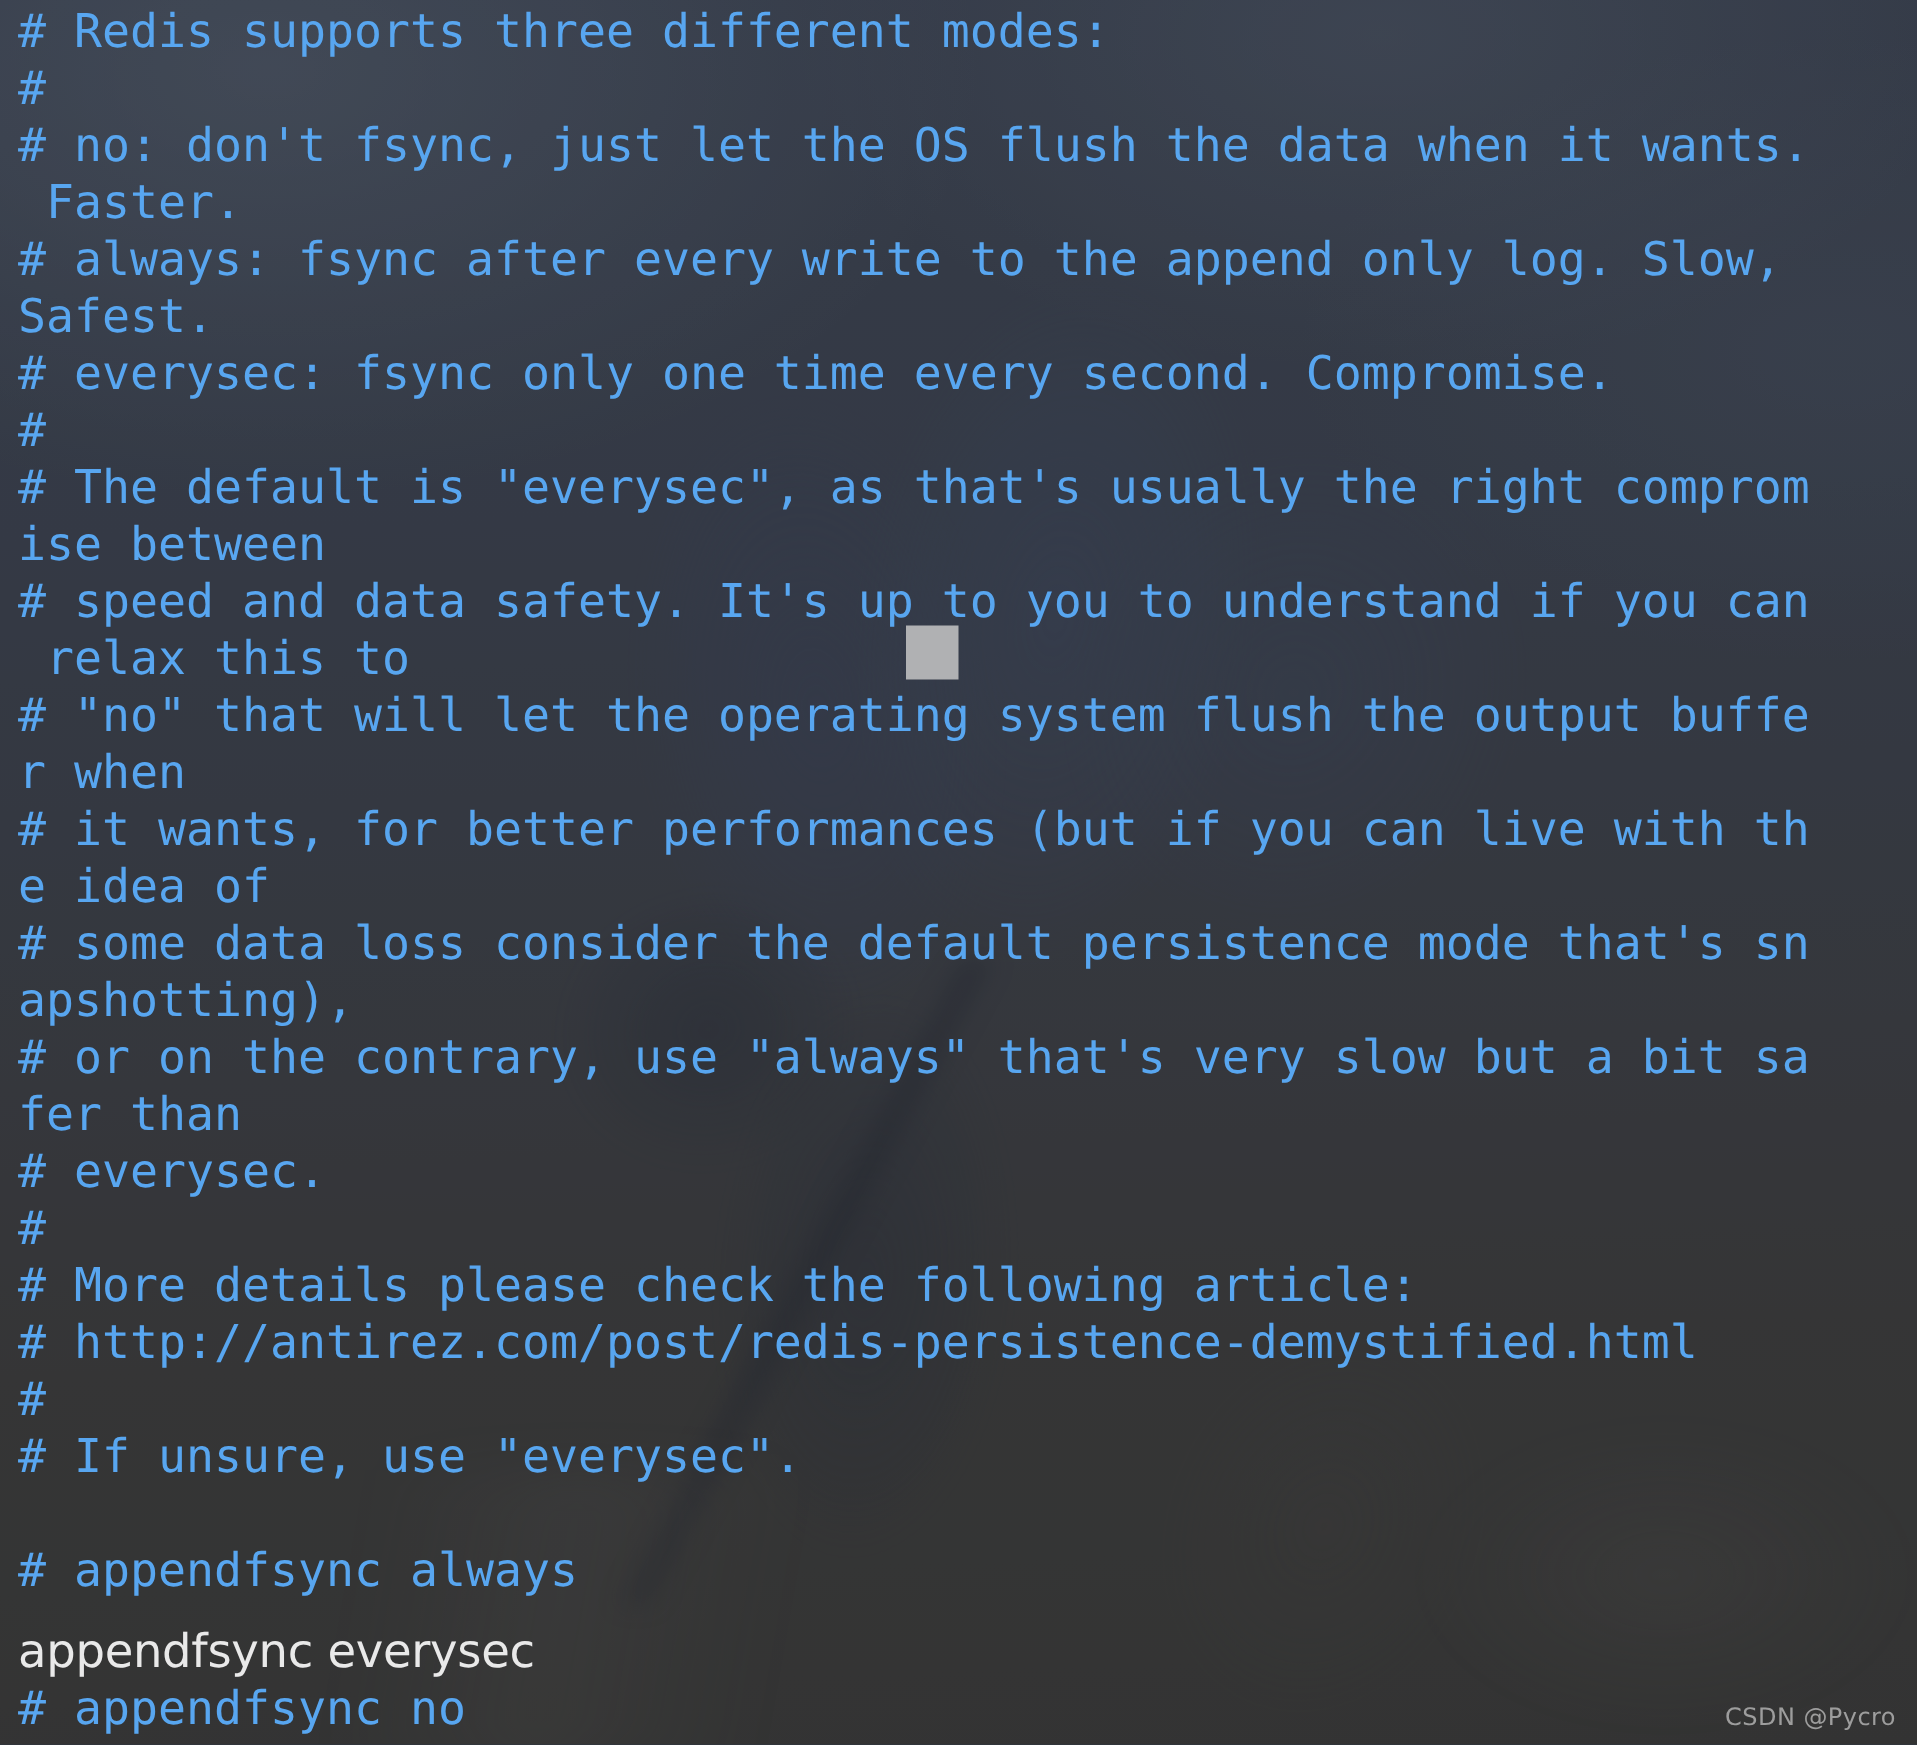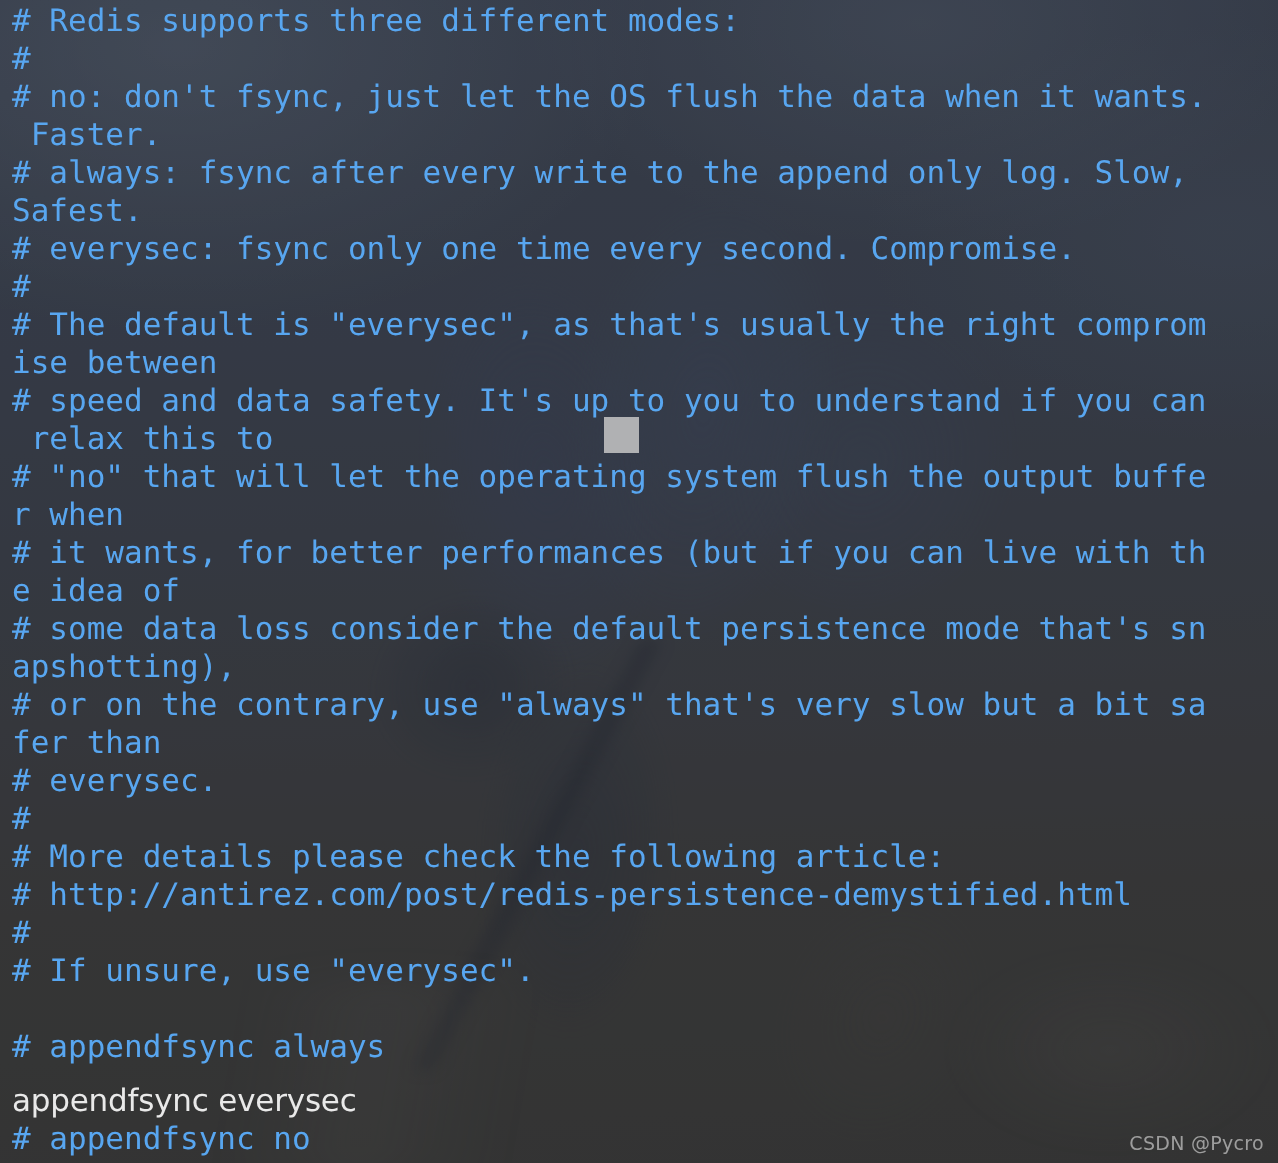--- a/index.html
+++ b/index.html
@@ -147,21 +147,21 @@
     background: #c2c2c2;
     opacity: 0.88;
   }
 
   
   .watermark {
     position: absolute;
     right: 14px;
     bottom: 9px;
     font-family: "DejaVu Sans", "Liberation Sans", sans-serif;
-    font-size: 19px;
+    font-size: 16px;
     color: rgba(222,222,222,0.62);
     letter-spacing: 0.3px;
     user-select: none;
   }
 </style>
 </head>
 <body>
 
 <div class="terminal">
 

